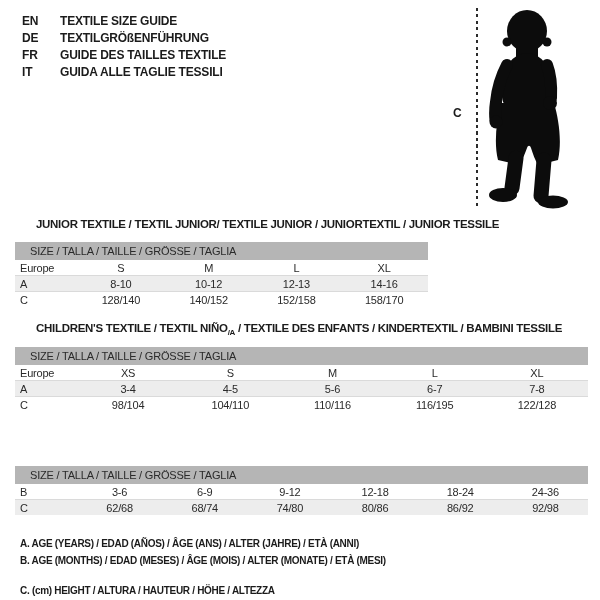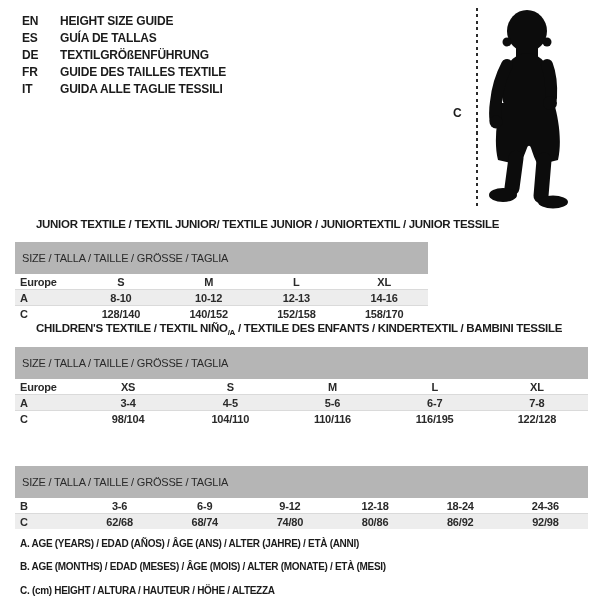--- a/index.html
+++ b/index.html
@@ -18,45 +18,41 @@
   .baby{position:absolute;left:486px;top:8px;}
   
   .section-title{position:absolute;left:36px;font-weight:700;font-size:11.5px;letter-spacing:-0.3px;white-space:nowrap;line-height:16px;}
   .t-junior{top:216px;}
   .t-children{top:320px;text-align:right;}
   .t-babies{top:424px;}
   .section-title sub{font-size:8px;}
   
   .size-table{position:absolute;border-collapse:collapse;table-layout:fixed;}
   .size-table th{background:#b5b5b5;font-weight:400;font-size:11px;color:#2a2a2a;text-align:left;
-    height:32px;padding:0 0 0 7px;letter-spacing:-0.2px;white-space:nowrap;overflow:hidden;}
-  .size-table td{font-size:11px;font-weight:700;color:#2a2a2a;text-align:center;height:15px;padding:0;letter-spacing:-0.2px;white-space:nowrap;}
+    height:18px;padding:0 0 0 15px;letter-spacing:-0.2px;white-space:nowrap;overflow:hidden;}
+  .size-table td{font-size:11px;font-weight:400;color:#2a2a2a;text-align:center;height:15px;padding:0;letter-spacing:-0.2px;white-space:nowrap;}
   .size-table td.lbl{text-align:left;padding-left:5px;}
   .size-table tbody tr:not(:first-child){border-top:1px solid #dadada;}
   .row-shaded{background:#ededed;}
   .tbl-junior{left:15px;top:242px;width:413px;}
   .tbl-children{left:15px;top:347px;width:573px;}
   .tbl-babies{left:15px;top:466px;width:573px;}
   
   .footnote{position:absolute;left:20px;font-weight:700;font-size:10px;letter-spacing:-0.3px;white-space:nowrap;}
-  .fn-a{top:538px;} .fn-b{top:555px;margin-top:6px;} .fn-c{top:585px;}
+  .fn-a{top:538px;} .fn-b{top:555px;} .fn-c{top:585px;}
 </style>
 </head>
 <body>
 
 <div class="canvas">
 
   <div class="lang-list">
     <div class="lang-row">
       <span class="lang-code">EN</span>
-      <span>HEIGHT SIZE GUIDE</span>
-    </div>
-    <div class="lang-row">
-      <span class="lang-code">ES</span>
-      <span>GUÍA DE TALLAS</span>
+      <span>TEXTILE SIZE GUIDE</span>
     </div>
     <div class="lang-row">
       <span class="lang-code">DE</span>
       <span>TEXTILGRÖßENFÜHRUNG</span>
     </div>
     <div class="lang-row">
       <span class="lang-code">FR</span>
       <span>GUIDE DES TAILLES TEXTILE</span>
     </div>
     <div class="lang-row">

